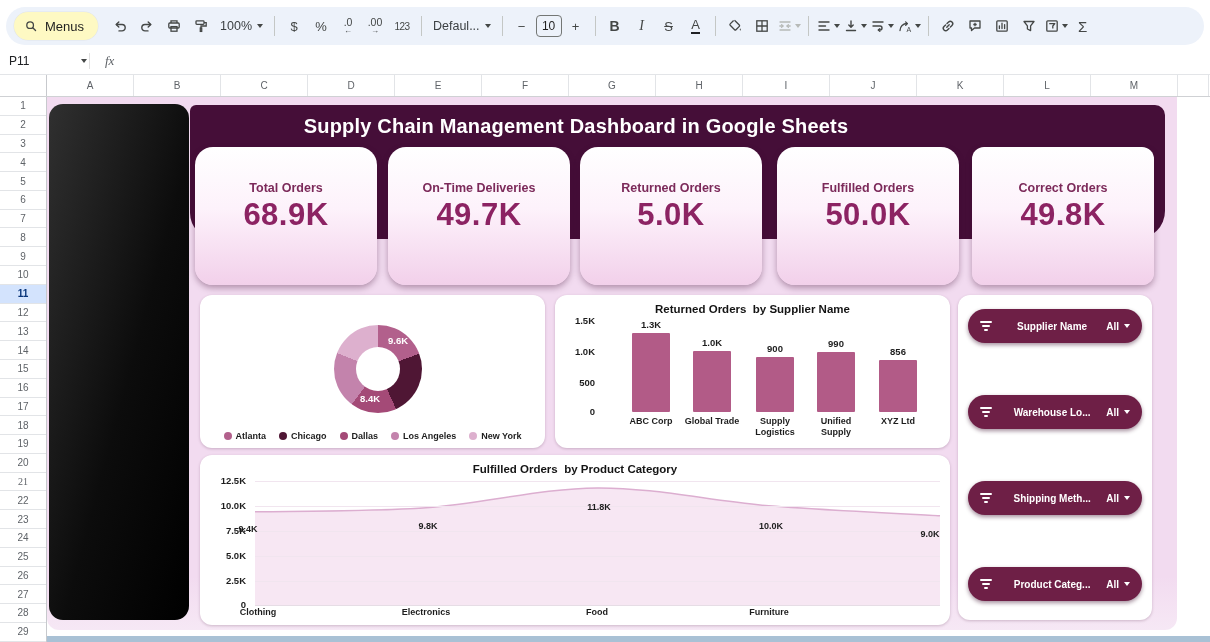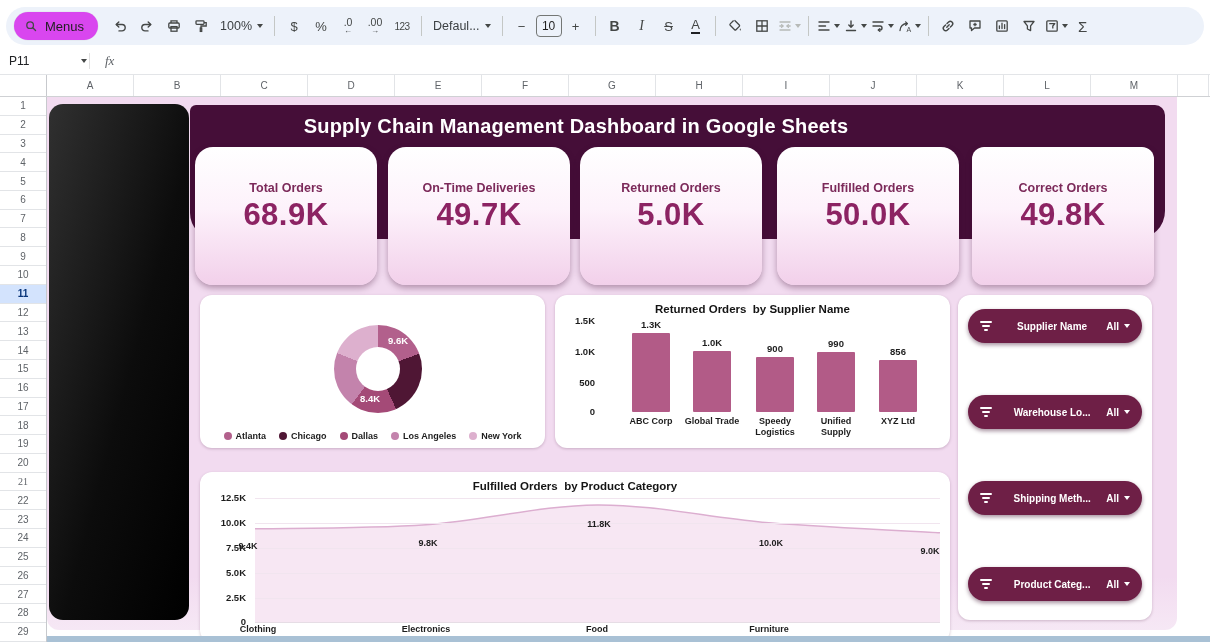--- a/index.html
+++ b/index.html
@@ -1,21 +1,21 @@
 <!DOCTYPE html>
 <html><head>
 <meta charset="utf-8">
 <style>
   html,body{margin:0;padding:0}
   body{width:1210px;height:642px;overflow:hidden;background:#fff;font-family:"Liberation Sans",sans-serif;-webkit-font-smoothing:antialiased}
   .app{position:relative;width:1210px;height:642px;background:#fff}
 
   
   .topbar{position:absolute;left:6px;top:7px;width:1198px;height:38px;background:#edf2fa;border-radius:19px;display:flex;align-items:center;padding:0 8px;box-sizing:border-box;gap:1px}
-  .menus{background:#d946ef;border-radius:15px;height:28px;display:flex;align-items:center;gap:7px;padding:0 14px 0 10px;margin-right:8px;color:#1f1f1f;font-size:13px;box-shadow:0 0 0 0.5px #e0e4ea}
+  .menus{background:#fef9c3;border-radius:15px;height:28px;display:flex;align-items:center;gap:7px;padding:0 14px 0 10px;margin-right:8px;color:#1f1f1f;font-size:13px;box-shadow:0 0 0 0.5px #e0e4ea}
   .tb-btn{min-width:26px;height:26px;display:flex;align-items:center;justify-content:center;color:#444746;border-radius:4px;font-size:13px;position:relative}
   .tb-div{width:1px;height:20px;background:#c4c7c5;margin:0 5px;flex:none}
   .tb-caret{width:0;height:0;border-left:3.5px solid transparent;border-right:3.5px solid transparent;border-top:4px solid #444746;display:inline-block;margin-left:2px}
   .tb-caret.lite{border-top-color:#b7bab8}
   .zoomctl,.fontctl{display:flex;align-items:center;gap:3px;font-size:12.5px;color:#3c4043;padding:0 5px}
   .sizebox{width:24px;height:20px;border:1px solid #747775;border-radius:4px;display:flex;align-items:center;justify-content:center;font-size:12px;color:#1f1f1f;background:#edf2fa}
   .b-bold{font-weight:700;font-size:14px}
   .b-italic{font-style:italic;font-family:"Liberation Serif",serif;font-size:14px}
   .b-strike{text-decoration:line-through;font-size:13px}
   .b-ul{border-bottom:2px solid #202124;line-height:1;font-size:13px;padding-bottom:1px}
@@ -341,21 +341,21 @@
           <div class="ytick" style="left: 2px; width: 38px; top: 82px;">500</div>
           <div class="ytick" style="left: 2px; width: 38px; top: 111px;">0</div>
           <div class="bar" style="left: 77px; top: 38.1333px; height: 78.8667px;"></div>
           <div class="bar-label" style="left: 74px; top: 24.1333px;">1.3K</div>
           <div class="bar-x" style="left: 65px; top: 121px;">ABC Corp</div>
           <div class="bar" style="left: 138px; top: 56.3333px; height: 60.6667px;"></div>
           <div class="bar-label" style="left: 135px; top: 42.3333px;">1.0K</div>
           <div class="bar-x" style="left: 126px; top: 121px;">Global Trade</div>
           <div class="bar" style="left: 201px; top: 62.4px; height: 54.6px;"></div>
           <div class="bar-label" style="left: 198px; top: 48.4px;">900</div>
-          <div class="bar-x" style="left: 189px; top: 121px;">Speedy Logistics</div>
+          <div class="bar-x" style="left: 189px; top: 121px;">Supply Logistics</div>
           <div class="bar" style="left: 262px; top: 56.94px; height: 60.06px;"></div>
           <div class="bar-label" style="left: 259px; top: 42.94px;">990</div>
           <div class="bar-x" style="left: 250px; top: 121px;">Unified Supply</div>
           <div class="bar" style="left: 324px; top: 65.0693px; height: 51.9307px;"></div>
           <div class="bar-label" style="left: 321px; top: 51.0693px;">856</div>
           <div class="bar-x" style="left: 312px; top: 121px;">XYZ Ltd</div>
         </div>
 
       <div class="card" id="slicerPanel" style="left:911px;top:198px;width:194px;height:325px;">
           <div class="pill" style="top: 14px;">
@@ -389,21 +389,21 @@
             <div class="pill-funnel">
               <span style="width: 12px;"></span>
               <span style="width: 8px;"></span>
               <span style="width: 4px;"></span>
             </div>
             <div class="pill-label">Product Categ...</div>
             <div class="pill-value">All<span class="tb-caret"></span></div>
           </div>
         </div>
 
-      <div class="card" id="areaCard" style="left:153px;top:358px;width:750px;height:170px;margin-top:17px;">
+      <div class="card" id="areaCard" style="left:153px;top:358px;width:750px;height:170px;">
         <div class="chart-title">Fulfilled Orders  by Product Category</div>
         <svg id="areaSvg" width="685" height="130" style="position:absolute;left:55px;top:20px;overflow:visible">
           <path id="areaFill" fill="#f7e7f3" stroke="none" d="M0,36.8C28.5,36.1 114.2,36.8 171.25,32.8C228.3,28.8 285.4,13.3 342.5,12.9C399.6,12.6 456.7,26.2 513.75,30.8C570.8,35.4 656.5,39.1 685,40.7L685,130 L0,130 Z"></path>
           <path id="areaLine" fill="none" stroke="#dcaed0" stroke-width="1.5" d="M0,36.8C28.5,36.1 114.2,36.8 171.25,32.8C228.3,28.8 285.4,13.3 342.5,12.9C399.6,12.6 456.7,26.2 513.75,30.8C570.8,35.4 656.5,39.1 685,40.7"></path>
         </svg>
       <div class="ytick" style="left: 6px; width: 40px; top: 20px;">12.5K</div>
           <div class="ytick" style="left: 6px; width: 40px; top: 45px;">10.0K</div>
           <div class="ytick" style="left: 6px; width: 40px; top: 70px;">7.5K</div>
           <div class="ytick" style="left: 6px; width: 40px; top: 95px;">5.0K</div>
           <div class="ytick" style="left: 6px; width: 40px; top: 120px;">2.5K</div>

